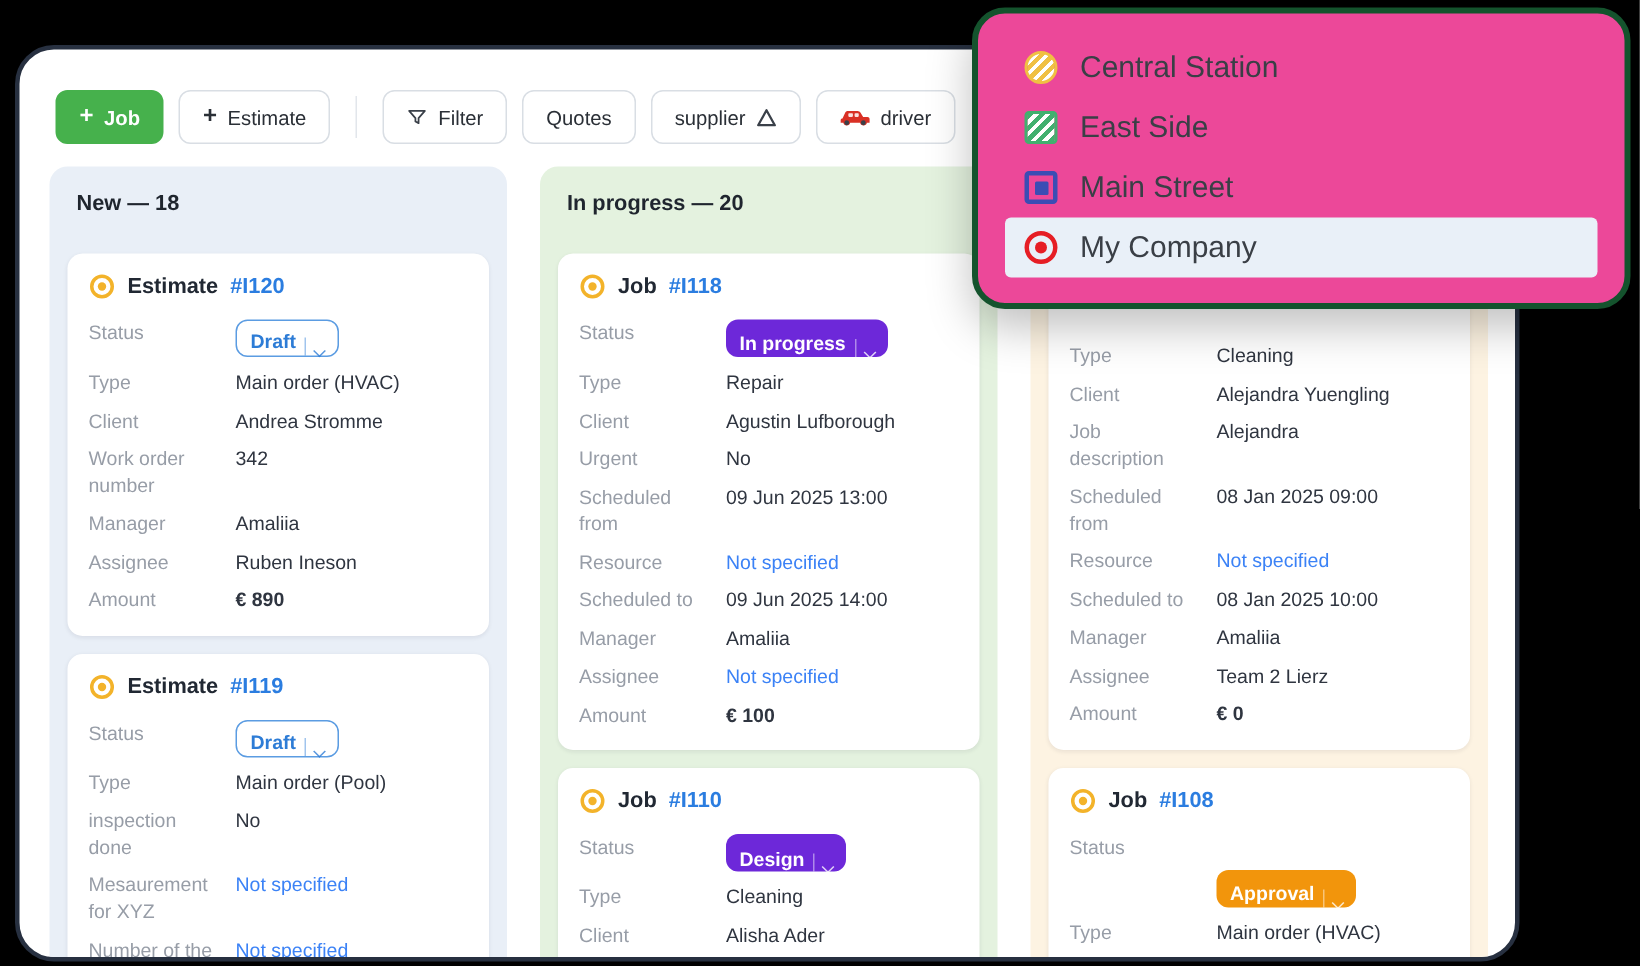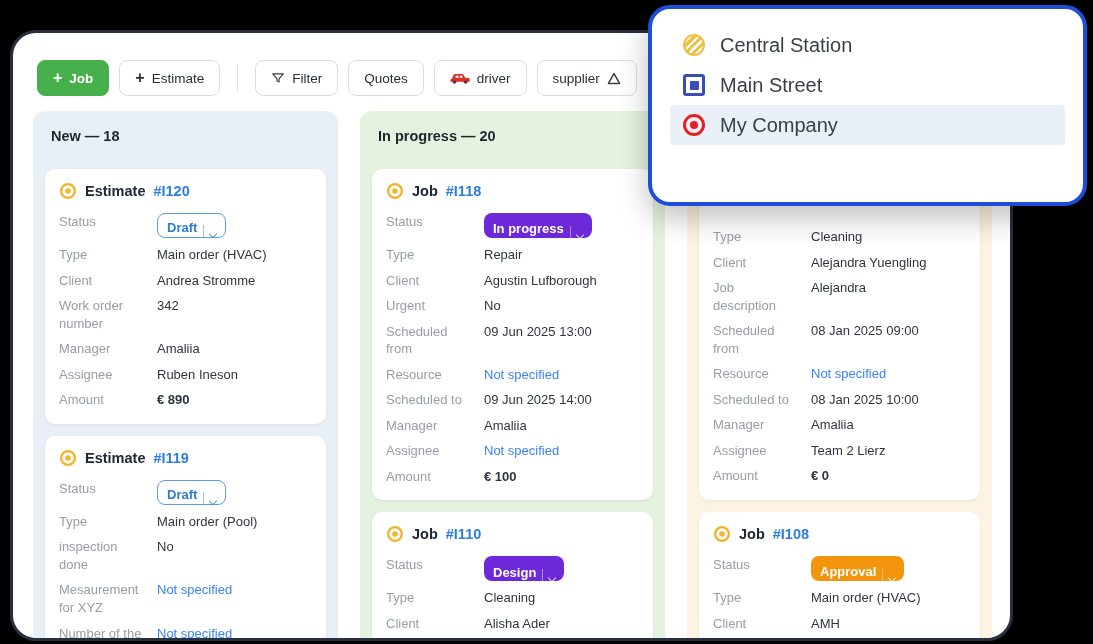--- a/index.html
+++ b/index.html
@@ -35,28 +35,28 @@
   .row { display:flex; gap:12px; padding:4px 0; font-size:13px; line-height:1.35; align-items:flex-start; }
   .lbl { width:86px; flex:none; color:#979da7; }
   .val { color:#2f3540; }
   .val.muted { color:#3b82f6;text-align:center; }
   .val.bold { font-weight:700; }
 
   .pill { display:inline-flex; align-items:flex-end; height:25px; padding:0 9px;
     border-radius:8px; font-size:13px; font-weight:700; cursor:pointer; }
   .pill.outline-blue { color:#2d7cd6; border:1.5px solid #5b9ce2; background:#fff; }
   .pill.solid-green  { color:#fff; background:#6d28d9; }
-  .pill.solid-orange { color:#fff; background:#f2950c; }
+  .pill.solid-orange { color:#fff; background:#f2950c;margin-top:24px; }
   .pillsep { width:1px; height:12px; background:currentColor; opacity:.45; margin:0 6px; }
   .chev { width:6px; height:6px; border-right:1.8px solid currentColor; border-bottom:1.8px solid currentColor;
     transform:rotate(45deg); margin-top:-3px; opacity:.8; }
 
   
   .dropdown { position:absolute; left:648px; top:5px; width:439px; height:201px; z-index:10;
-    background:#ffffff; border:4px solid #1d4ed8; border-radius:22px; padding:16px 18px;
+    background:#ec4899; border:4px solid #14532d; border-radius:22px; padding:16px 18px;
     box-shadow:0 12px 30px rgba(0,0,0,.25); }
   .drop-item { display:flex; align-items:center; gap:15px; height:40px; padding:0 13px;
     border-radius:4px; font-size:20px; color:#3a3f46; cursor:pointer; }
   .drop-item.selected { background:#e9f0f8; }
   .dic { width:22px; height:22px; flex:none; }
   .dic.round { border-radius:50%; }
   .dic.sq { border-radius:3px; }
   .dic.center { display:flex; align-items:center; justify-content:center; }
 </style>
 </head>
@@ -78,39 +78,39 @@
           <svg width="14" height="14" viewBox="0 0 24 24" fill="none" stroke="#3a4049" stroke-width="2" stroke-linejoin="round">
             <path d="M3 5h18l-7.2 8.2V19l-3.6-1.8v-4L3 5z"></path>
           </svg>
         </span>
         <span>Filter</span>
       </button>
       <button class="tbtn">
         <span>Quotes</span>
       </button>
       <button class="tbtn">
+        <span>supplier</span>
+        <span class="ic-svg">
+          <svg width="14" height="13" viewBox="0 0 24 22" fill="none" stroke="#3a4049" stroke-width="2.6" stroke-linejoin="round">
+            <path d="M12 2.5 21.5 19.5 H2.5 Z"></path>
+          </svg>
+        </span>
+      </button>
+      <button class="tbtn">
         <span class="ic-svg">
           <svg width="20" height="13" viewBox="0 0 36 22">
             <path fill="#d93025" d="M3 12l3.2-7C6.8 3.8 8 3 9.5 3H21c1.6 0 2.9.9 3.7 2.1L27.8 10H33c1.4 0 2.5 1.1 2.5 2.5V17h-3.2a4.2 4.2 0 0 1-8.2 0H12.2a4.2 4.2 0 0 1-8.2 0H.8v-3C.8 12.8 1.8 12 3 12z"></path>
             <circle cx="8.1" cy="17" r="2.9" fill="#3a4049"></circle>
             <circle cx="28" cy="17" r="2.9" fill="#3a4049"></circle>
             <rect x="10" y="5.5" width="5.5" height="4.5" rx="1" fill="#fff" opacity=".85"></rect>
             <rect x="17.5" y="5.5" width="5" height="4.5" rx="1" fill="#fff" opacity=".85"></rect>
           </svg>
         </span>
         <span>driver</span>
       </button>
-      <button class="tbtn">
-        <span>supplier</span>
-        <span class="ic-svg">
-          <svg width="14" height="13" viewBox="0 0 24 22" fill="none" stroke="#3a4049" stroke-width="2.6" stroke-linejoin="round">
-            <path d="M12 2.5 21.5 19.5 H2.5 Z"></path>
-          </svg>
-        </span>
-      </button>
     </div>
   <div class="board">
       <div class="column" style="background: rgb(233, 239, 247);">
         <div class="col-header">New — 18</div>
         <div class="card">
           <div class="card-title">
             <span class="ic-svg">
               <svg width="18" height="18" viewBox="0 0 20 20">
                 <circle cx="10" cy="10" r="7.6" fill="none" stroke="#f3b32a" stroke-width="2.6"></circle>
                 <circle cx="10" cy="10" r="3.1" fill="#f3b32a"></circle>
@@ -355,20 +355,24 @@
         </div>
       </div>
     </div>
 </div>
 <div class="dropdown">
     <div class="drop-item">
       <div class="dic round" style="border: 2px solid rgb(240, 192, 67); background: repeating-linear-gradient(135deg, rgb(240, 192, 67) 0px, rgb(240, 192, 67) 3px, rgb(255, 255, 255) 3px, rgb(255, 255, 255) 5.5px);"></div>
       <span>Central Station</span>
     </div>
     <div class="drop-item">
+      <div class="dic sq" style="border: 2px solid rgb(65, 176, 111); background: repeating-linear-gradient(135deg, rgb(65, 176, 111) 0px, rgb(65, 176, 111) 3px, rgb(255, 255, 255) 3px, rgb(255, 255, 255) 5.5px);"></div>
+      <span>East Side</span>
+    </div>
+    <div class="drop-item">
       <div class="dic sq center" style="border: 3px solid rgb(59, 77, 180);">
         <div style="width: 9px; height: 9px; background: rgb(59, 77, 180); border-radius: 1px;"></div>
       </div>
       <span>Main Street</span>
     </div>
     <div class="drop-item selected">
       <div class="dic round center" style="border: 3px solid rgb(230, 30, 37);">
         <div style="width: 8px; height: 8px; border-radius: 50%; background: rgb(230, 30, 37);"></div>
       </div>
       <span>My Company</span>

